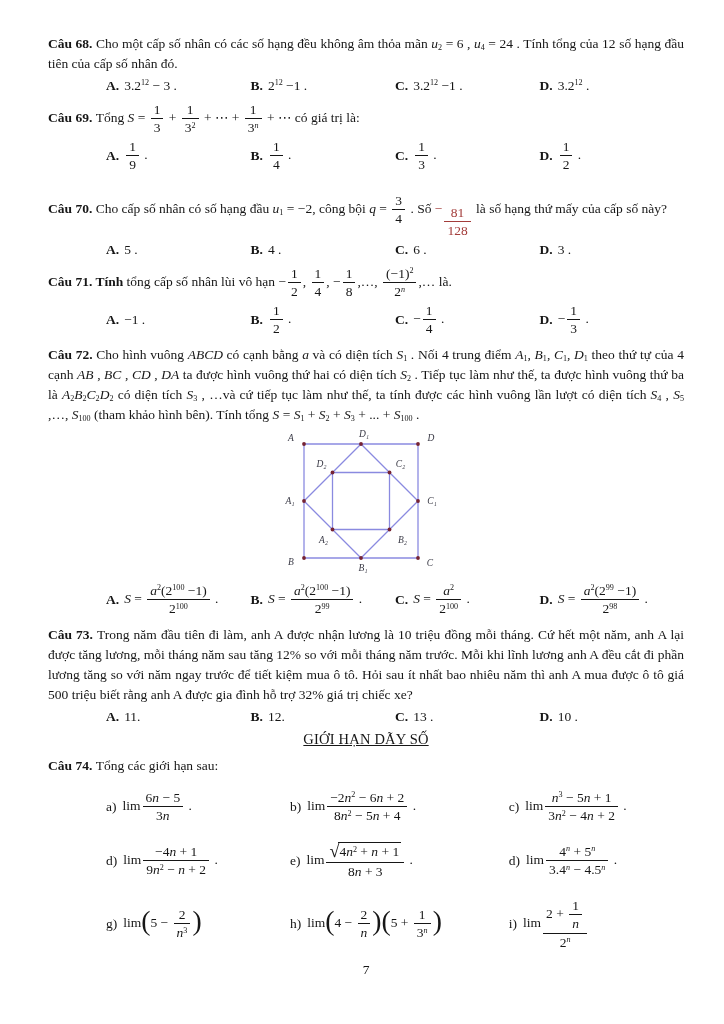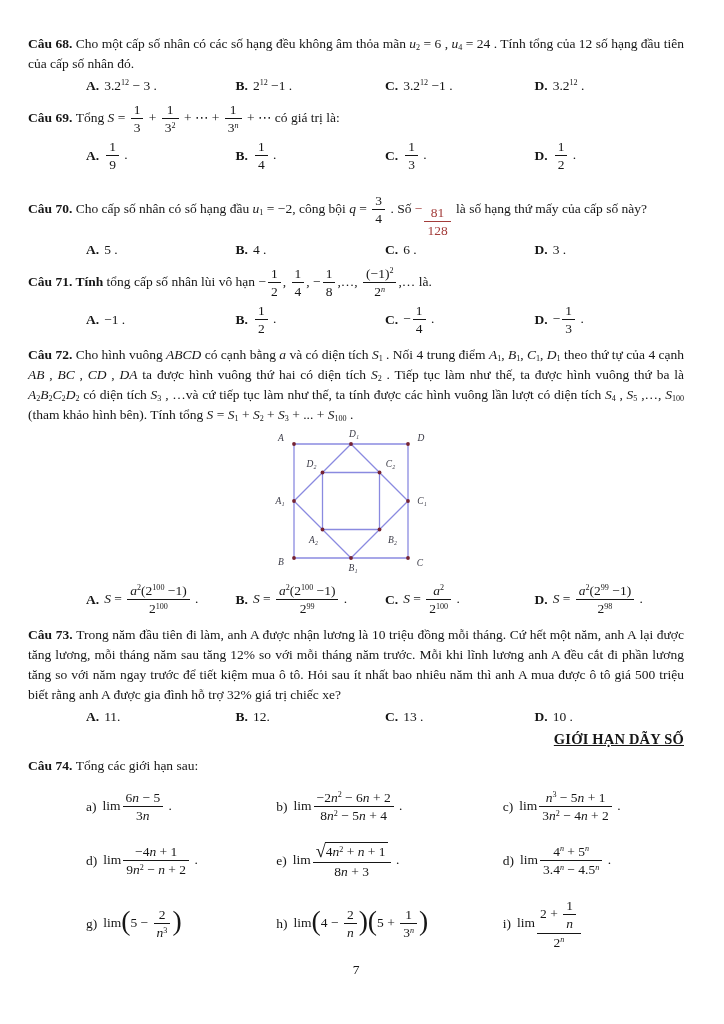--- a/index.html
+++ b/index.html
@@ -1,21 +1,21 @@
 <!DOCTYPE html>
 <html style="--red: #a33c3a;"><head>
 <meta charset="utf-8">
 <style>
   html,body{margin:0;padding:0;}
   body{
     width:724px;height:1024px;background:#ffffff;overflow:hidden;
     font-family:"Liberation Serif","DejaVu Serif",serif;
     font-size:13.5px;color:#161616;box-sizing:border-box;
   }
-  .content{padding:26px 40px 0 28px;}
+  .content{padding:26px 40px 0 48px;}
   p.q{margin:8px 0 2px;line-height:1.5;text-align:justify;}
   .opts{display:flex;margin:3px 0 3px 58px;align-items:center;}
   .opt{width:25%;display:flex;align-items:center;}
   .opt-label{font-weight:bold;margin-right:5px;}
   
   .m-b{font-weight:bold;}
   .m-i{font-style:italic;}
   .m-sp{font-size:0.6em;vertical-align:0.55em;margin-top:48px;}
   .m-sb{font-size:0.6em;vertical-align:-0.25em;}
   .m-red{color:var(--red,#a33c3a);}
@@ -23,21 +23,21 @@
   .frac{display:inline-block;vertical-align:middle;text-align:center;margin:0 2px;line-height:1.15;}
   .frac .num{display:block;border-bottom:1px solid currentColor;padding:0 3px 1px;}
   .frac .den{display:block;padding:1px 3px 0;}
   .frac.m-red .num{border-color:var(--red,#a33c3a);margin-top:24px;}
   .sqrt{display:inline-flex;align-items:flex-start;}
   .rad{font-size:1.35em;line-height:1.05;margin-right:-1px;}
   .radbody{border-top:1px solid currentColor;padding:1px 2px 0 1px;text-align:right;}
   
   .figwrap{display:flex;justify-content:center;margin:2px 0 0;}
   
-  .heading{text-align:right;font-weight:bold;text-decoration:underline;margin:6px 0 2px;font-size:14.5px;letter-spacing:0.2px;}
+  .heading{text-align:center;font-weight:normal;text-decoration:underline;margin:6px 0 2px;font-size:14.5px;letter-spacing:0.2px;}
   
   .limgrid{display:grid;grid-template-columns:1.05fr 1.25fr 1fr;margin:14px 0 0 58px;row-gap:18px;align-items:center;}
   .lim{display:flex;align-items:center;}
   .lim-label{margin-right:6px;}
   .pagenum{text-align:center;margin-top:12px;}
 </style>
 </head>
 <body>
 
 <div class="content">

